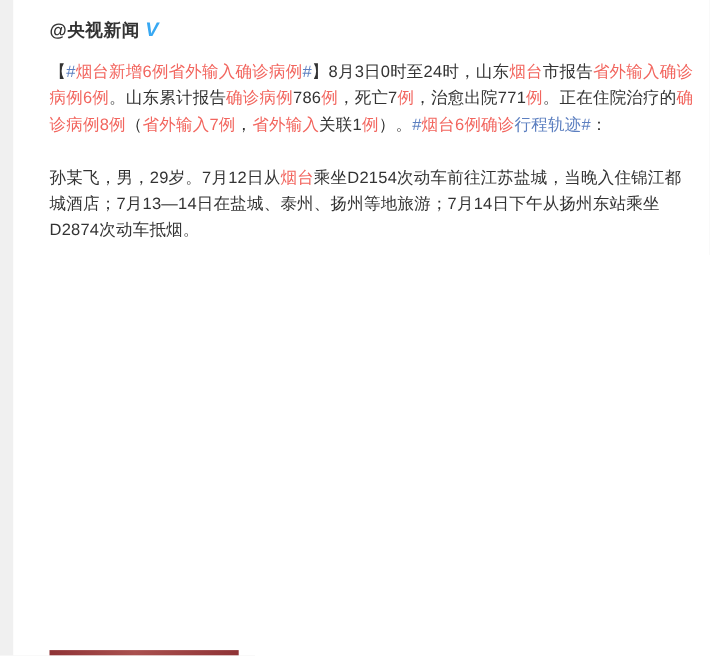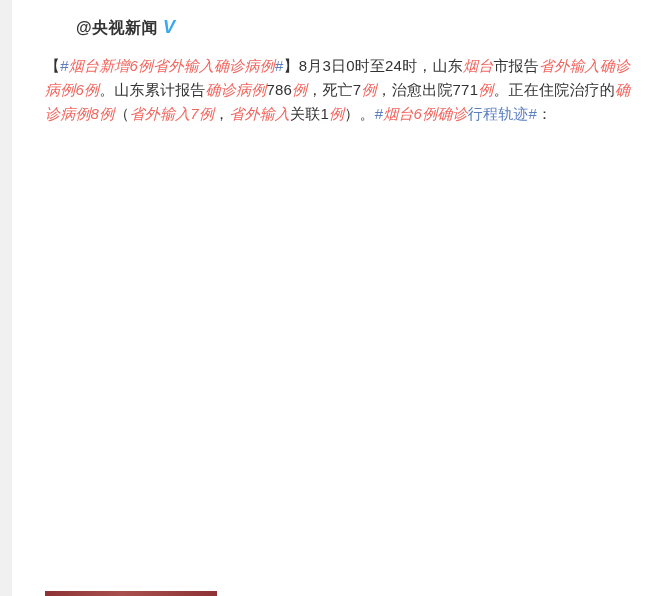--- a/index.html
+++ b/index.html
@@ -13,57 +13,57 @@
     background:#ffffff;
     padding:17px 14px 0 33px;
     box-sizing:border-box;
   }
   .post-header{
     font-size:16px;
     font-weight:bold;
     color:#333333;
     margin-bottom:15px;
     letter-spacing:0.5px;
-    margin-left:31px;
   }
   .vbadge{
     color:#38a8f2;
     font-style:italic;
     font-weight:900;
     font-size:18px;
     margin-left:5px;
   }
   .content p{
     margin:0 0 24px 0;
     font-size:15px;
     line-height:24px;
     color:#333333;
     letter-spacing:0.2px;
   }
   .run-n{color:#333333;}
-  .run-r{color:#f2655e;font-style:italic;}
+  .run-r{color:#f2655e;}
   .run-b{color:#5c7fc0;cursor:pointer;}
   .media-strip{
     position:absolute;
     left:45px;bottom:0;
     width:172px;height:5px;
     background:linear-gradient(90deg,#8f3336 0%,#a9504e 45%,#8f3336 100%);
   }
 </style>
 </head>
 <body>
 
 <div class="page">
   <div class="panel">
 
     <div class="post-header">
       <span>@央视新闻</span><span class="vbadge">V</span>
     </div>
 
     <div class="content">
       <p><span class="run-n">【</span><span class="run-b">#</span><span class="run-r">烟台新增6例省外输入确诊病例</span><span class="run-b">#</span><span class="run-n">】8月3日0时至24时，山东</span><span class="run-r">烟台</span><span class="run-n">市报告</span><span class="run-r">省外输入确诊病例6例</span><span class="run-n">。山东累计报告</span><span class="run-r">确诊病例</span><span class="run-n">786</span><span class="run-r">例</span><span class="run-n">，死亡7</span><span class="run-r">例</span><span class="run-n">，治愈出院771</span><span class="run-r">例</span><span class="run-n">。正在住院治疗的</span><span class="run-r">确诊病例8例</span><span class="run-n">（</span><span class="run-r">省外输入7例</span><span class="run-n">，</span><span class="run-r">省外输入</span><span class="run-n">关联1</span><span class="run-r">例</span><span class="run-n">）。</span><span class="run-b">#</span><span class="run-r">烟台6例确诊</span><span class="run-b">行程轨迹#</span><span class="run-n">：</span></p>
+      <p><span class="run-n">孙某飞，男，29岁。7月12日从</span><span class="run-r">烟台</span><span class="run-n">乘坐D2154次动车前往江苏盐城，当晚入住锦江都城酒店；7月13—14日在盐城、泰州、扬州等地旅游；7月14日下午从扬州东站乘坐D2874次动车抵烟。</span></p>
 
     </div>
 
   </div>
 
   <div class="media-strip"></div>
 </div>
 
 </body></html>

